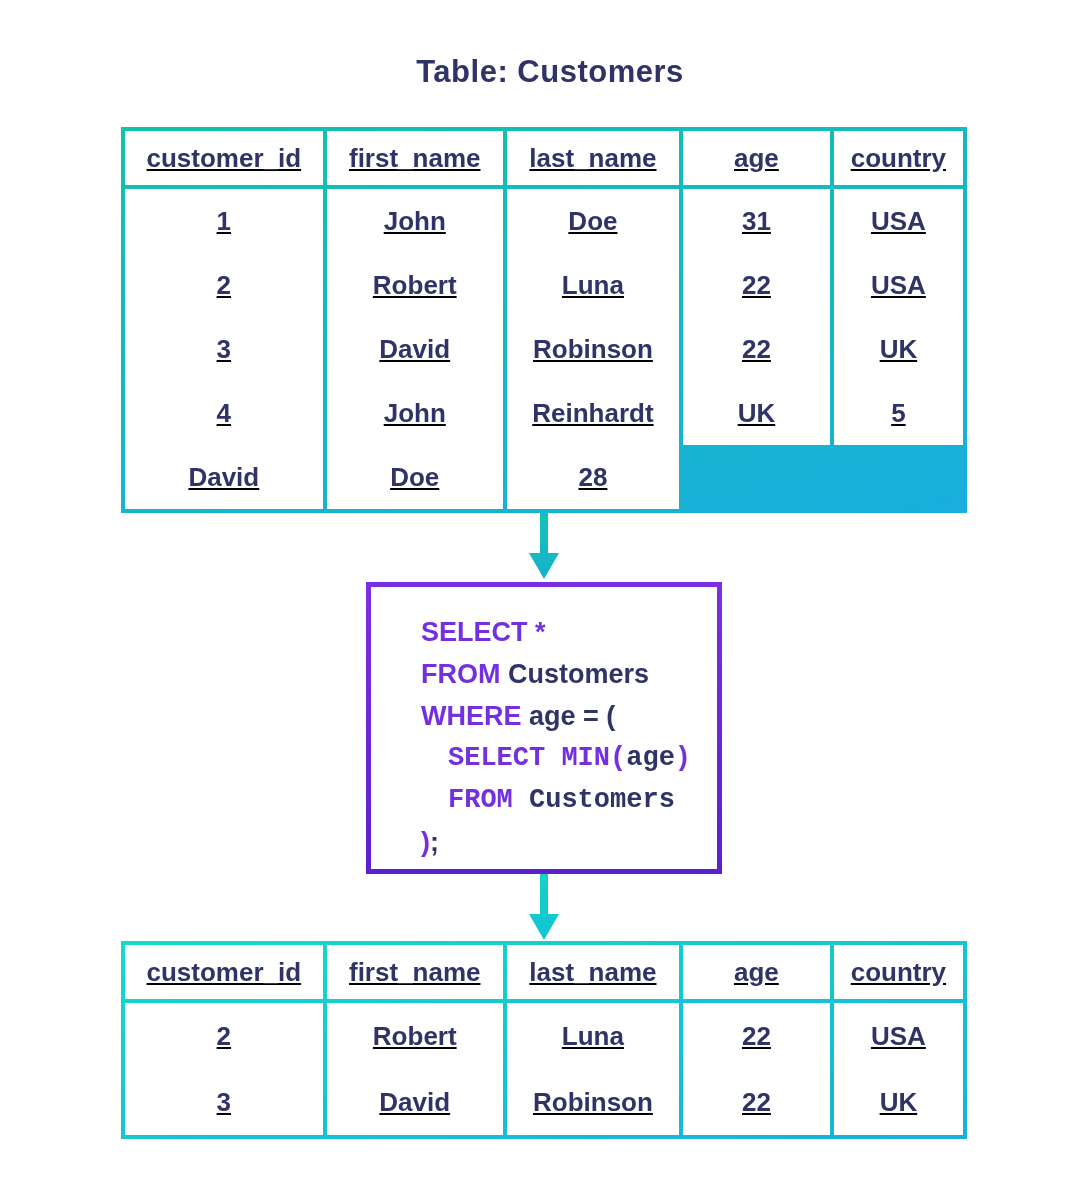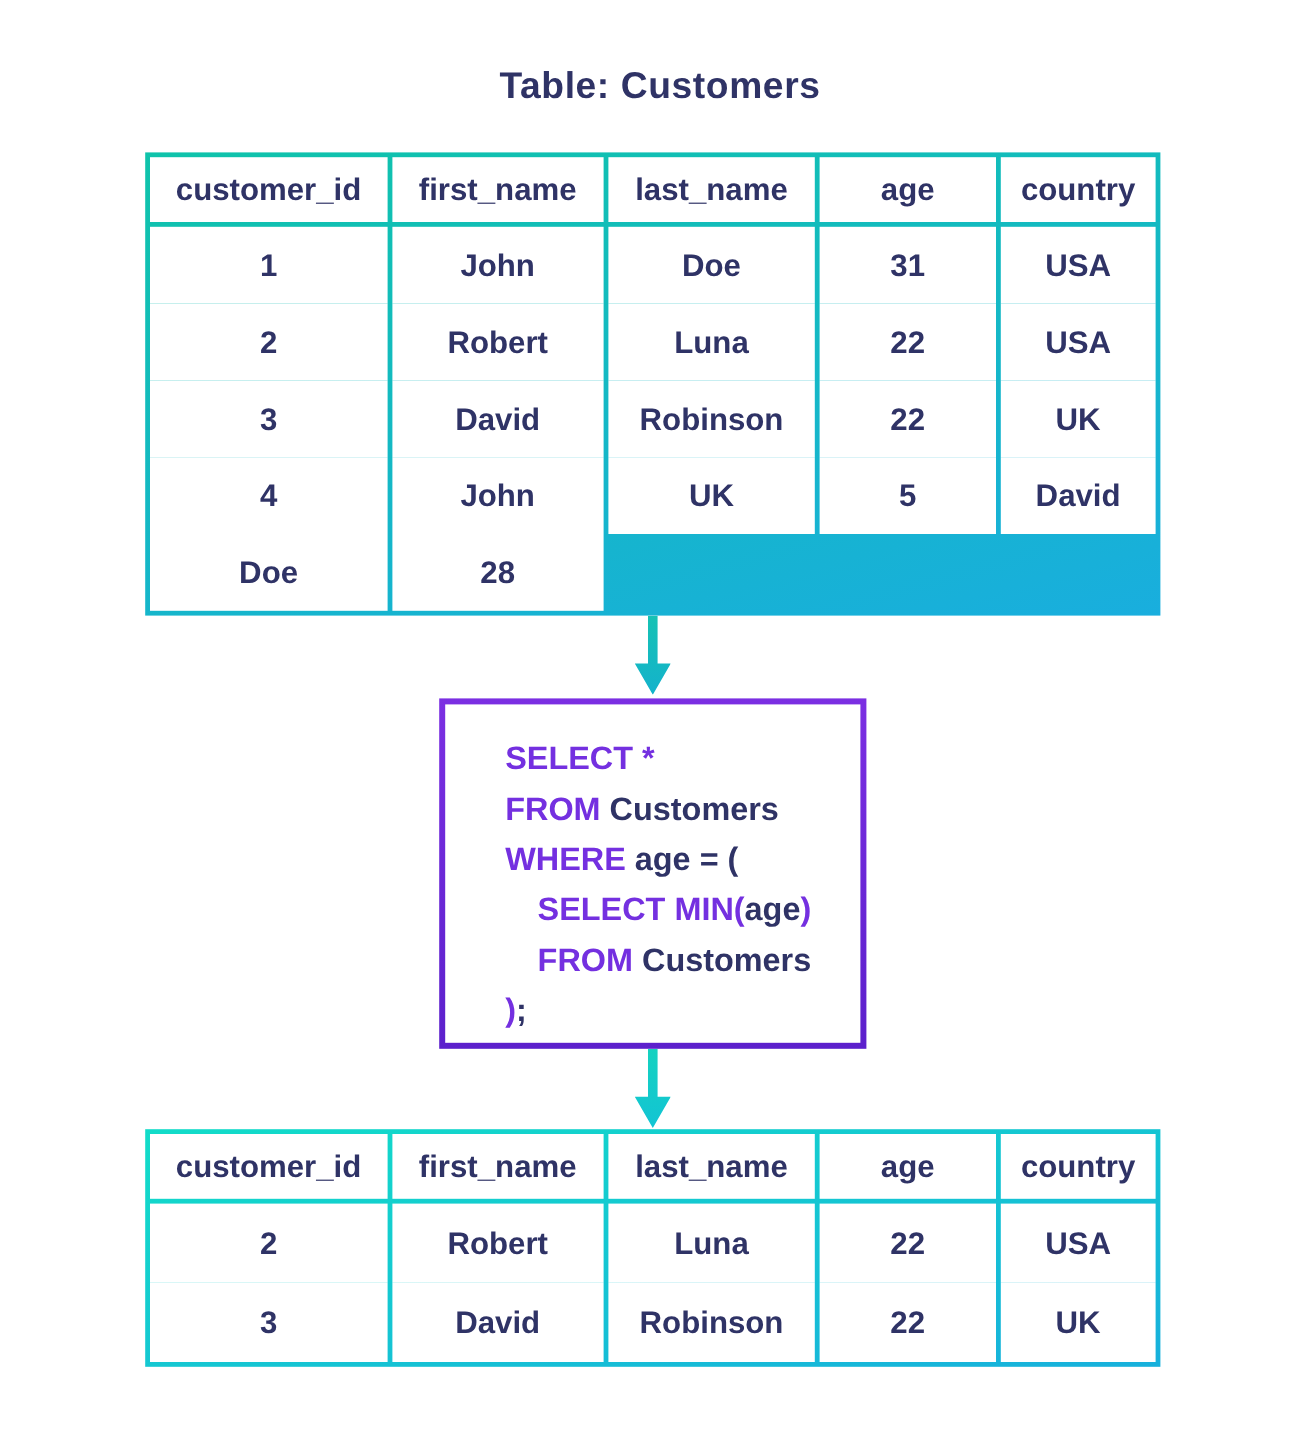--- a/index.html
+++ b/index.html
@@ -32,20 +32,21 @@
     width:846px;margin:0 auto;
     padding:4px;
     display:flex;flex-direction:column;gap:4px;
   }
   .tablewrap.src{margin-top:35px;background:linear-gradient(165deg,var(--t1a),var(--t1b));}
   .tablewrap.res{margin-top:1px;background:linear-gradient(165deg,var(--t2a),var(--t2b));}
   .tgrid{
     display:grid;
     grid-template-columns:202fr 180fr 176fr 150fr 132fr;
     column-gap:4px;
+    text-decoration:underline;
   }
   .tgrid > div{
     background:#ffffff;
     display:flex;align-items:center;justify-content:center;
     color:var(--navy);font-weight:bold;font-size:26px;
   }
   .thead > div{height:54px;}
   .tbody.src-body{grid-auto-rows:64px;}
   .tbody.res-body{grid-auto-rows:66px;}
   
@@ -60,21 +61,21 @@
     width:356px;margin:3px auto 0;
     padding:5px;
     background:linear-gradient(var(--pba),var(--pbb));
   }
   .sqlbox{
     background:#ffffff;height:282px;
     padding:24px 8px 0 50px;
     font-size:27px;font-weight:bold;line-height:42px;
     white-space:pre;
   }
-  .sql-line.indent{padding-left:27px;}
+  .sql-line.indent{padding-left:27px;font-family:Liberation Mono, monospace;}
   .kw{color:var(--purple);}
   .pl{color:var(--navy);}
 </style>
 </head>
 <body>
 
 <div class="canvas">
 
   <div class="page-title">Table: Customers</div>
 
@@ -97,20 +98,21 @@
         <div>Luna</div>
         <div>22</div>
         <div>USA</div>
         <div>3</div>
         <div>David</div>
         <div>Robinson</div>
         <div>22</div>
         <div>UK</div>
         <div>4</div>
         <div>John</div>
+        <div>Reinhardt</div>
         <div>UK</div>
         <div>5</div>
         <div>David</div>
         <div>Doe</div>
         <div>28</div>
       </div>
   </div>
 
   <div class="arrow a1"></div>
 

